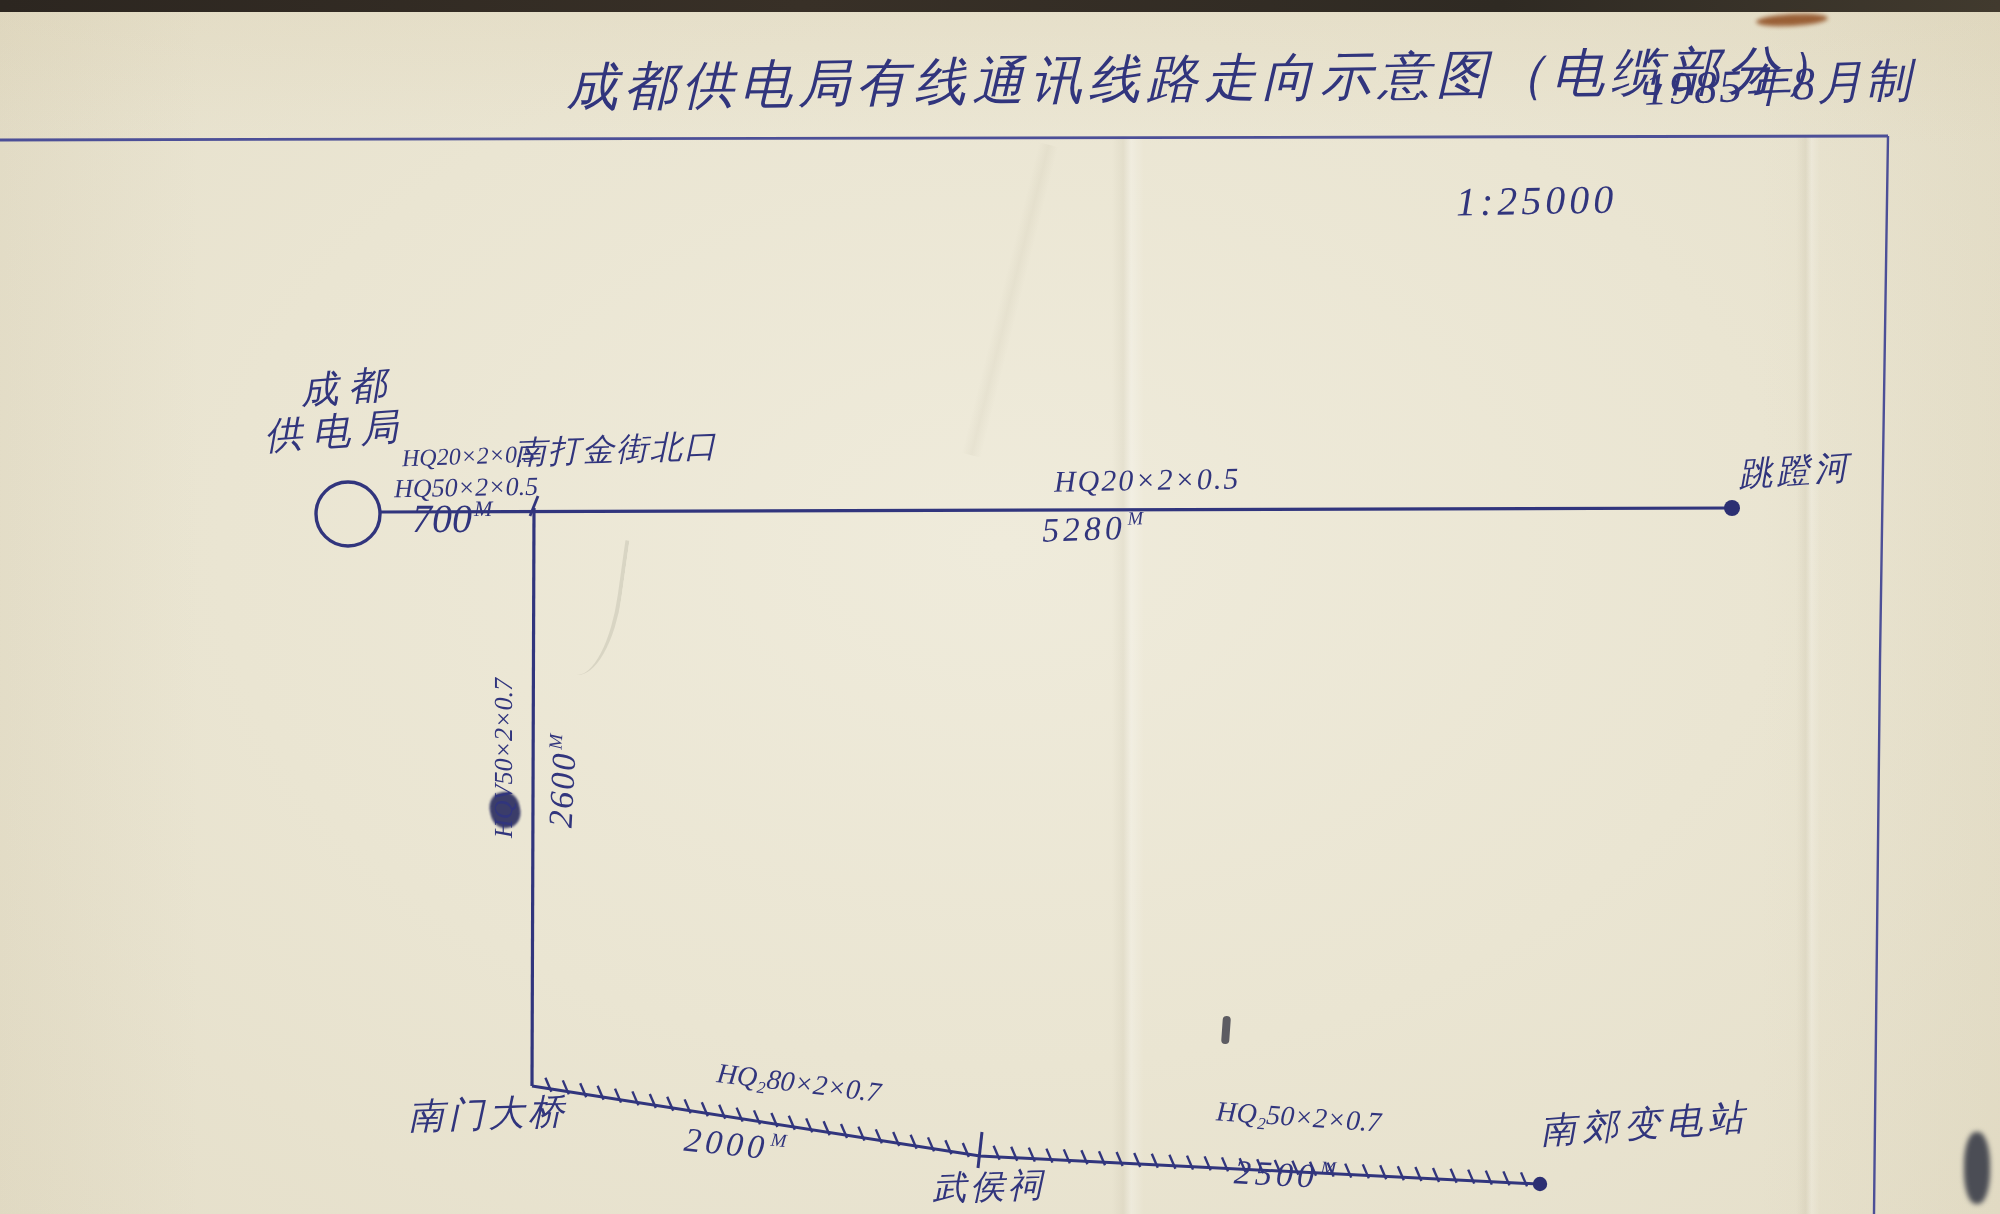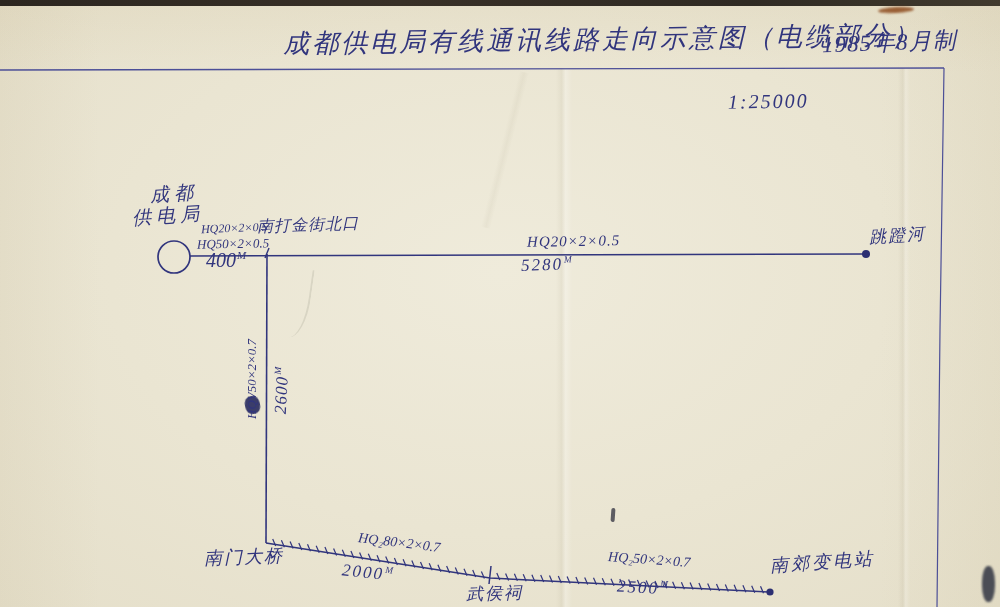--- a/index.html
+++ b/index.html
@@ -130,21 +130,21 @@
 
   <div class="label ink" style="left:822px;top:27px;font-size:23px;letter-spacing:1px;transform:rotate(-2deg);"><span>1985年8月制</span></div>
 
   <div class="label ink" style="left:728px;top:90px;font-size:20px;letter-spacing:2px;transform:rotate(-1deg);"><span>1:25000</span></div>
 
   <div class="label ink" style="left:150px;top:181px;font-size:19px;letter-spacing:5px;transform:rotate(-5deg);"><span>成都</span></div>
   <div class="label ink" style="left:132px;top:203px;font-size:19px;letter-spacing:5px;transform:rotate(-4deg);"><span>供电局</span></div>
 
   <div class="label ink" style="left:201px;top:221px;font-size:12px;transform:rotate(-2deg);"><span>HQ20×2×0.5</span></div>
   <div class="label ink" style="left:197px;top:236px;font-size:13px;transform:rotate(-1deg);"><span>HQ50×2×0.5</span></div>
-  <div class="label ink" style="left:206px;top:249px;font-size:20px;"><span>400</span><sup class="unit">M</sup></div>
+  <div class="label ink" style="left:206px;top:249px;font-size:20px;"><span>700</span><sup class="unit">M</sup></div>
 
   <div class="label ink" style="left:257px;top:215px;font-size:16px;letter-spacing:1px;transform:rotate(-2deg);"><span>南打金街北口</span></div>
 
   <div class="label ink" style="left:527px;top:233px;font-size:15px;letter-spacing:1px;transform:rotate(-1deg);"><span>HQ20×2×0.5</span></div>
   <div class="label ink" style="left:521px;top:255px;font-size:17px;letter-spacing:2px;transform:rotate(-2deg);"><span>5280</span><sup class="unit">M</sup></div>
 
   <div class="label ink" style="left:869px;top:224px;font-size:17px;letter-spacing:2px;transform:rotate(-4deg);"><span>跳蹬河</span></div>
 
   <div class="label ink rot" style="left:252px;top:379px;font-size:13px;transform:translate(-50%,-50%) rotate(-90deg);"><span>HQV50×2×0.7</span></div>
   <div class="label ink rot" style="left:282px;top:390px;font-size:17px;letter-spacing:1px;transform:translate(-50%,-50%) rotate(-87deg);"><span>2600</span><sup class="unit">M</sup></div>

